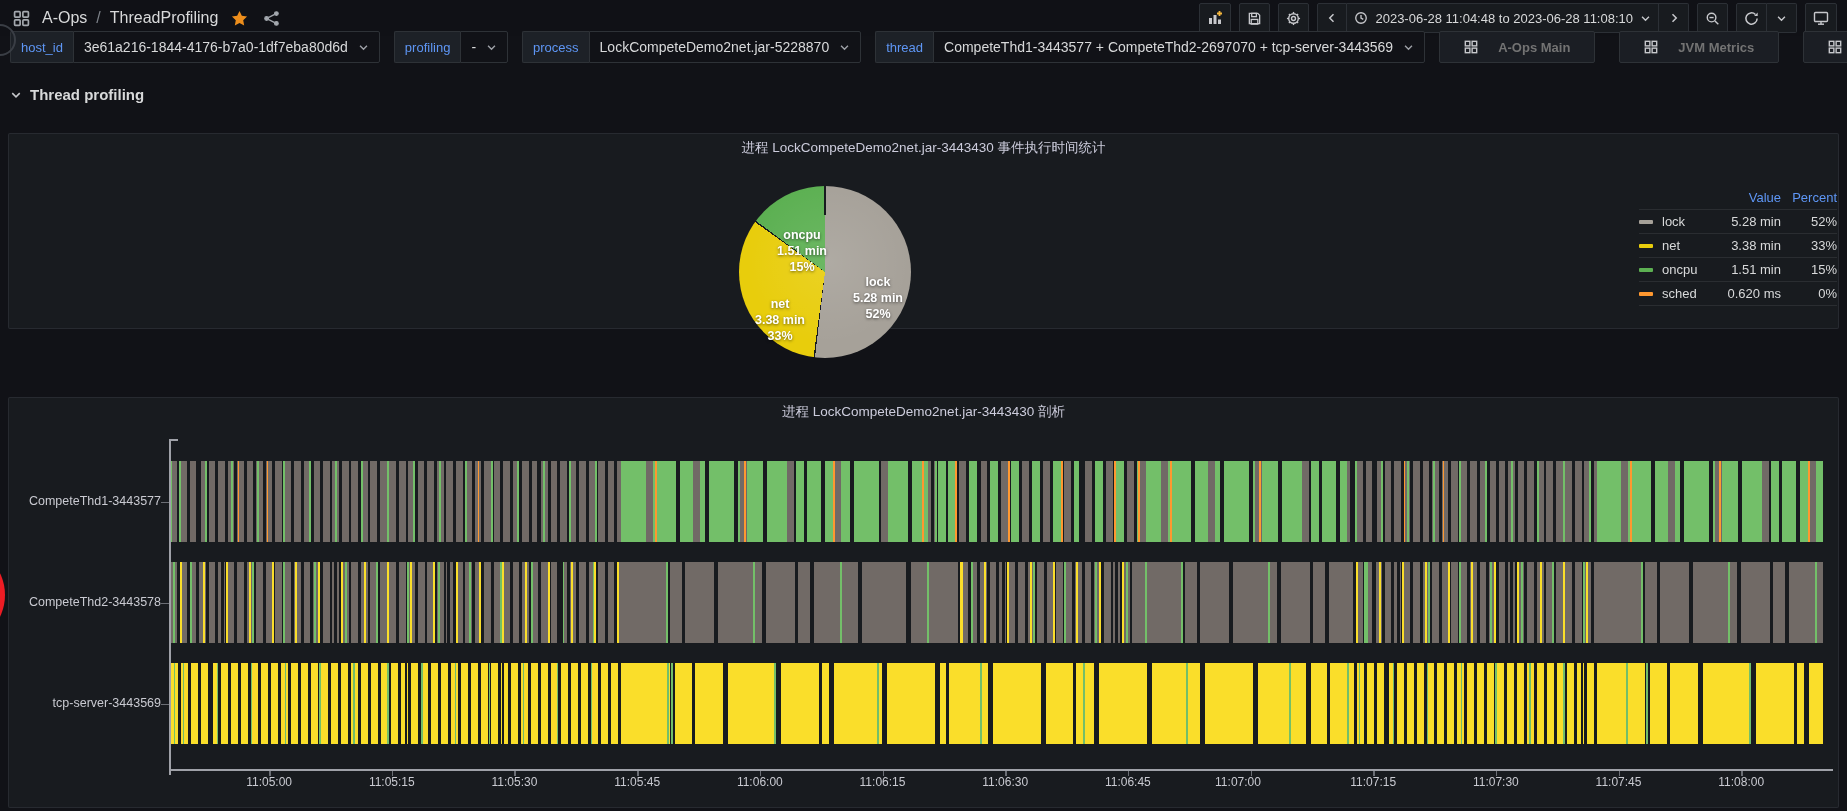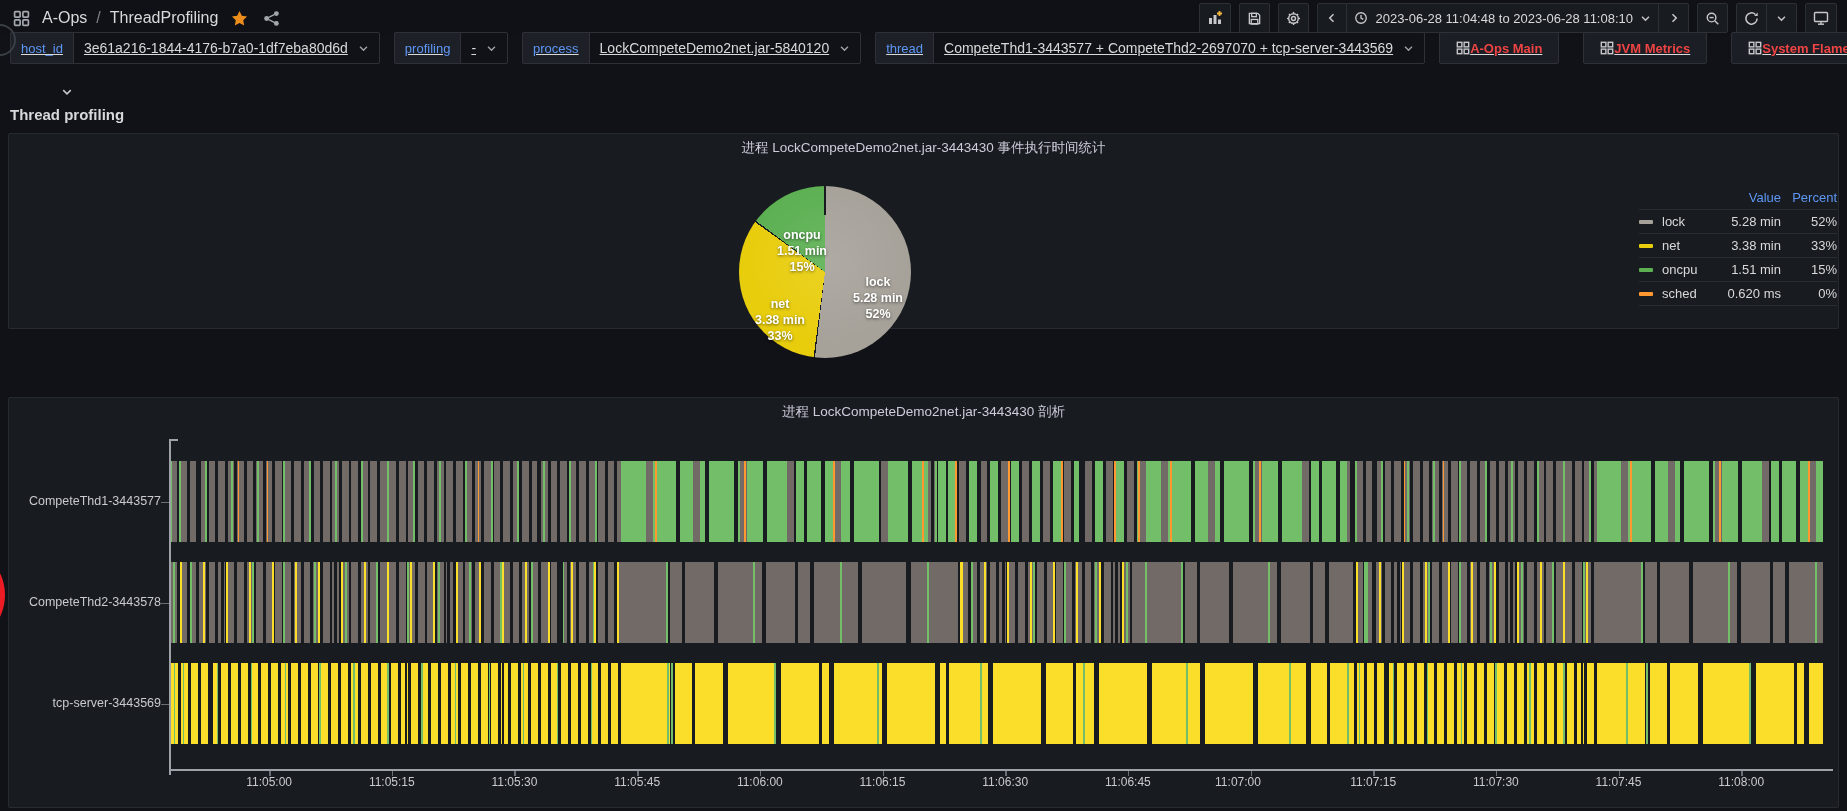--- a/index.html
+++ b/index.html
@@ -26,44 +26,44 @@
     padding:0 7px; color:#c7c8cc; border-radius:2px; cursor:pointer; font-size:13px;
   }
   .seg-group { display:flex; }
   .seg-group .tbtn { border-radius:0; }
   .seg-group .tbtn:first-child { border-radius:2px 0 0 2px; }
   .seg-group .tbtn:last-child { border-radius:0 2px 2px 0; }
   .seg-group .tbtn + .tbtn { border-left:none; }
   .time-text { font-size:13px; color:#d8d9da; white-space:nowrap; }
   
   .filters {
-    position:absolute; top:32px; left:0; right:0; height:38px;
-    display:flex; align-items:flex-start; gap:14px; padding:0 10px;text-decoration:underline;
+    position:absolute; top:25px; left:0; right:0; height:38px;
+    display:flex; align-items:flex-end; gap:14px; padding:0 10px;
   }
   .var { display:flex; height:32px; }
   .var-label {
     display:flex; align-items:center; padding:0 10px; background:#1d2127;
     border:1px solid #2e3237; border-right:none; border-radius:2px 0 0 2px;
     color:#5e96f5; font-size:13px; font-weight:500; white-space:nowrap;
   }
   .var-value {
     display:flex; align-items:center; gap:10px; padding:0 10px; background:#111217;
     border:1px solid #2e3237; border-radius:0 2px 2px 0; font-size:14px; color:#d8d9da;
     white-space:nowrap; cursor:pointer;
   }
   .links { margin-left:auto; display:flex; gap:24px; }
   .dash-link {
-    height:32px; display:flex; align-items:center; gap:0; padding:0 16px;
+    height:32px; display:flex; align-items:center; gap:20px; padding:0 24px;
     background:#1b1e24; border:1px solid #2e3237; border-radius:2px;
-    font-size:13px; font-weight:700; color:#ef4444; cursor:pointer; white-space:nowrap;
+    font-size:13px; font-weight:700; color:#737373; cursor:pointer; white-space:nowrap;
   }
   
   .row-head {
     position:absolute; top:86px; left:10px; display:flex; align-items:center; gap:8px;
-    font-size:15px; font-weight:700; color:#d8d9da; cursor:pointer;flex-direction:column;
+    font-size:15px; font-weight:700; color:#d8d9da; cursor:pointer;
   }
   
   .panel {
     position:absolute; background:#181b1f;
     border:1px solid rgba(204,204,220,0.09); border-radius:2px;
   }
   #panel1 { left:8px; top:133px; width:1831px; height:196px; }
   #panel2 { left:8px; top:397px; width:1831px; height:411px; }
   .panel-title {
     position:absolute; top:5px; left:0; right:0; text-align:center;
@@ -239,21 +239,21 @@
         <span>
           <svg width="11" height="11" viewBox="0 0 16 16" fill="none" stroke="#9fa2a8" stroke-width="2">
             <polyline points="3,5.5 8,10.5 13,5.5"></polyline>
           </svg>
         </span>
       </span>
     </div>
     <div class="var">
       <span class="var-label">process</span>
       <span class="var-value">
-        <span>LockCompeteDemo2net.jar-5840120</span>
+        <span>LockCompeteDemo2net.jar-5228870</span>
         <span>
           <svg width="11" height="11" viewBox="0 0 16 16" fill="none" stroke="#9fa2a8" stroke-width="2">
             <polyline points="3,5.5 8,10.5 13,5.5"></polyline>
           </svg>
         </span>
       </span>
     </div>
     <div class="var">
       <span class="var-label">thread</span>
       <span class="var-value">

